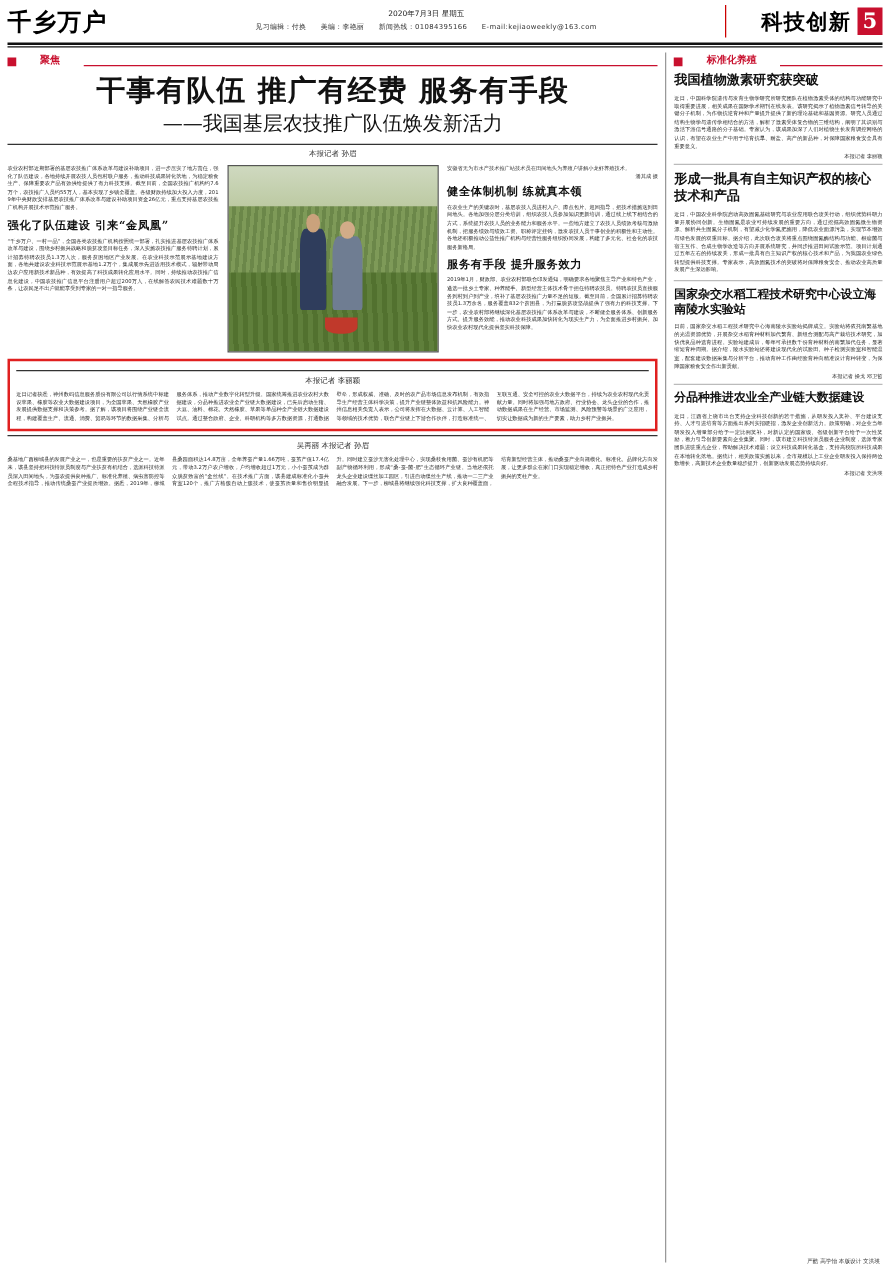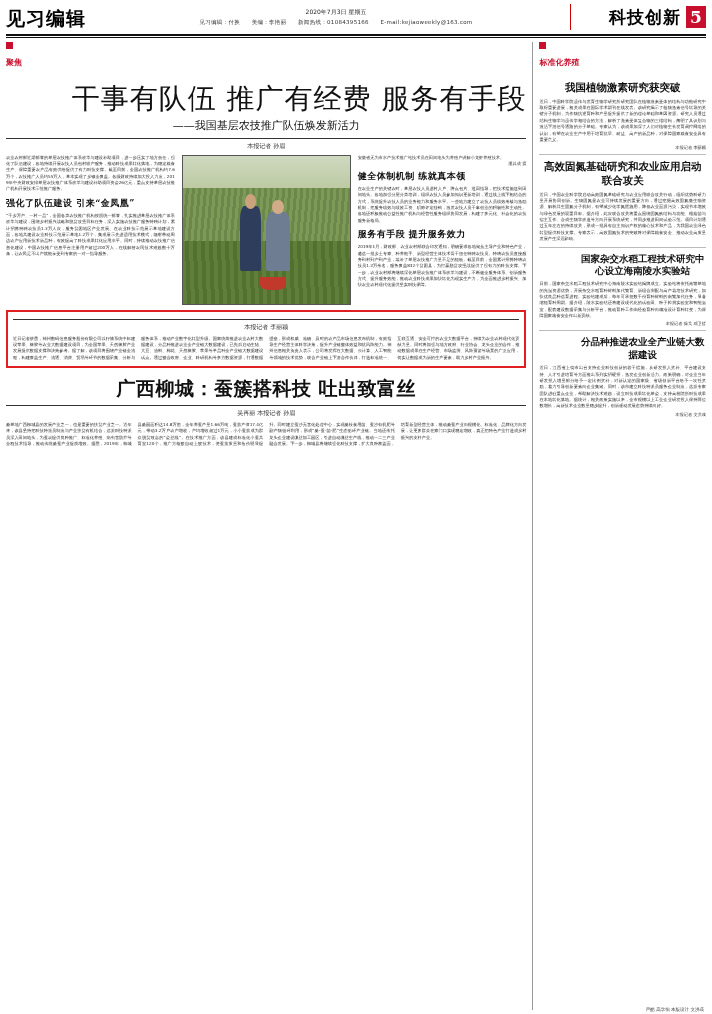--- a/index.html
+++ b/index.html
@@ -34,21 +34,21 @@
   .masthead-center {
     flex:1;
     text-align:center;
     font-size:6px;
     color:#222;
     line-height:1.6;
   }
   .masthead-date { font-size:6px; color:#222; margin-bottom:2px;}
   .masthead-credits { font-size:5.5px; color:#333; letter-spacing:0.3px;}
   .masthead-right {
-    width:136px;
+    width:126px;
     display:flex; align-items:center; justify-content:flex-end;
     border-left:1px solid #c00;
     height:26px;
     padding-left:6px;
   }
   .section-name {
     font-family:"DejaVu Serif","Liberation Serif", serif;
     font-weight:bold; font-size:17px; color:#000; letter-spacing:1px;
   }
   .section-num {
@@ -62,34 +62,33 @@
 
   
   .body-area { display:flex; padding: 4px 6px 0 6px; height: 972px; }
   .left-col { width:525px; position:relative; }
   .right-col {
     width:175px; margin-left:6px; border-left:1px solid #999;
     padding-left:6px;
   }
 
   .col-head {
-    display:flex; align-items:flex-start; gap:8px;
+    display:flex; align-items:flex-end; gap:19px;
     font-size:8px; color:#c8102e; font-weight:bold;
     margin-bottom:3px;
-    flex-direction:column;
   }
   .col-head .sq { width:7px; height:7px; background:#c8102e; display:inline-block;}
   .col-head-line { flex:1; height:1px; background:#c8102e; }
   h1.headline {
     font-family:"DejaVu Serif","Liberation Serif", serif;
-    font-size:28px; font-weight:normal; margin:6px 0 2px 0; letter-spacing:1px;
-    text-align:right; line-height:1.2;
+    font-size:23px; font-weight:bold; margin:6px 0 2px 0; letter-spacing:1px;
+    text-align:center; line-height:1.2;
   }
   .subhead {
-    text-align:center; font-size:11px; margin:2px 0 5px 0;
+    text-align:center; font-size:16px; margin:2px 0 5px 0;
     font-family:"DejaVu Serif","Liberation Serif", serif;
   }
   .byline {
     text-align:center; font-size:6px; color:#333; margin:2px 0 4px 0;
   }
 
   
   .txt {
     font-size:4.2px;
     line-height:1.52;
@@ -148,36 +147,36 @@
     font-size:19px; font-weight:bold; text-align:center;
     margin:8px 0 3px 0; letter-spacing:0.5px;
   }
   .hr-dark { height:1px; background:#333; margin:3px 0; }
   .hr-light { height:1px; background:#bbb; margin:4px 0; }
 
   
   .r-title {
     font-family:"DejaVu Serif","Liberation Serif", serif;
     font-weight:bold; font-size:10.5px; line-height:1.3;
-    text-align:center; margin:5px 0 4px 0;
-  }
-  .r-title.small { font-size:9.5px;margin-left:40px; }
+    margin:5px 0 4px 0;
+  }
+  .r-title.small { font-size:9.5px; }
   .r-byline { font-size:4.2px; color:#333; text-align:right; margin-top:2px;}
   .footer-credit {
     position:absolute; bottom:2px; right:8px;
     font-size:4.5px; color:#333;
   }
 </style>
 </head>
 <body>
 
 <div class="page">
 
   <div class="masthead">
-    <div class="logo">见习编辑</div>
+    <div class="logo">千乡万户</div>
     <div class="masthead-center">
       <div class="masthead-date">2020年7月3日 星期五</div>
       <div class="masthead-credits">见习编辑：付换　　美编：李艳丽　　新闻热线：01084395166　　E-mail:kejiaoweekly@163.com</div>
     </div>
     <div class="masthead-right">
       <span class="section-name">科技创新</span>
       <span class="section-num">5</span>
     </div>
   </div>
   <div class="rule-thick"></div>
@@ -222,21 +221,20 @@
       </div>
 
       <div class="redbox">
         <div class="hr-dark"></div>
         <div class="byline">本报记者 李丽颖</div>
         <div class="cols4">
           <div class="txt">近日记者获悉，神州数码信息服务股份有限公司以行情系统中标建设苹果、橡胶等农业大数据建设项目，为全国苹果、天然橡胶产业发展提供数据支撑和决策参考。据了解，该项目将围绕产业链全流程，构建覆盖生产、流通、消费、贸易等环节的数据采集、分析与服务体系，推动产业数字化转型升级。国家统筹推进农业农村大数据建设，分品种推进农业全产业链大数据建设，已先后启动生猪、大豆、油料、棉花、天然橡胶、苹果等单品种全产业链大数据建设试点。通过整合政府、企业、科研机构等多方数据资源，打通数据壁垒，形成权威、准确、及时的农产品市场信息发布机制，有效指导生产经营主体科学决策，提升产业链整体效益和抗风险能力。神州信息相关负责人表示，公司将发挥在大数据、云计算、人工智能等领域的技术优势，联合产业链上下游合作伙伴，打造标准统一、互联互通、安全可控的农业大数据平台，持续为农业农村现代化贡献力量。同时将加强与地方政府、行业协会、龙头企业的合作，推动数据成果在生产经营、市场监测、风险预警等场景的广泛应用，切实让数据成为新的生产要素，助力乡村产业振兴。</div>
         </div>
       </div>
 
-      <h2 class="headline3">广西柳城：蚕簇搭科技  吐出致富丝</h2>
       <div class="hr-dark"></div>
       <div class="byline">吴再丽 本报记者 孙眉</div>
       <div class="cols4">
         <div class="txt">桑基地广西柳城县的发展产业之一，也是重要的扶贫产业之一。近年来，该县坚持把科技特派员制度与产业扶贫有机结合，选派科技特派员深入田间地头，为蚕农提供良种推广、标准化养殖、病虫害防控等全程技术指导，推动传统桑蚕产业提质增效。据悉，2019年，柳城县桑园面积达14.8万亩，全年养蚕产量1.66万吨，蚕茧产值17.4亿元，带动3.2万户农户增收，户均增收超过1万元，小小蚕茧成为群众脱贫致富的“金丝线”。在技术推广方面，该县建成标准化小蚕共育室120个，推广方格簇自动上簇技术，使蚕茧质量和售价明显提升。同时建立蚕沙无害化处理中心，实现桑枝食用菌、蚕沙有机肥等副产物循环利用，形成“桑-蚕-菌-肥”生态循环产业链。当地还依托龙头企业建设缫丝加工园区，引进自动缫丝生产线，推动一二三产业融合发展。下一步，柳城县将继续强化科技支撑，扩大良种覆盖面，培育新型经营主体，推动桑蚕产业向规模化、标准化、品牌化方向发展，让更多群众在家门口实现稳定增收，真正把特色产业打造成乡村振兴的支柱产业。</div>
       </div>
     </div>
 
     <div class="right-col">
       <div class="col-head">
         <span class="sq"></span>
@@ -245,21 +243,21 @@
       </div>
 
       <div>
         <div class="r-title">我国植物激素研究获突破</div>
         <div class="txt">近日，中国科学院遗传与发育生物学研究所研究团队在植物激素受体的结构与功能研究中取得重要进展，相关成果在国际学术期刊在线发表。该研究揭示了植物激素信号转导的关键分子机制，为作物抗逆育种和产量提升提供了新的理论基础和基因资源。研究人员通过结构生物学与遗传学相结合的方法，解析了激素受体复合物的三维结构，阐明了其识别与激活下游信号通路的分子基础。专家认为，该成果加深了人们对植物生长发育调控网络的认识，有望在农业生产中用于培育抗旱、耐盐、高产的新品种，对保障国家粮食安全具有重要意义。</div>
         <div class="r-byline">本报记者 李丽颖</div>
       </div>
       <div class="hr-light"></div>
 
       <div>
-        <div class="r-title">高效固氮基础研究和农业应用启动联合攻关</div>
+        <div class="r-title">形成一批具有自主知识产权的核心技术和产品</div>
         <div class="txt">近日，中国农业科学院启动高效固氮基础研究与农业应用联合攻关行动，组织优势科研力量开展协同创新。生物固氮是农业可持续发展的重要方向，通过挖掘高效固氮微生物资源、解析共生固氮分子机制，有望减少化学氮肥施用，降低农业面源污染，实现节本增效与绿色发展的双重目标。据介绍，此次联合攻关将重点围绕固氮酶结构与功能、根瘤菌与宿主互作、合成生物学改造等方向开展系统研究，并同步推进田间试验示范。项目计划通过五年左右的持续攻关，形成一批具有自主知识产权的核心技术和产品，为我国农业绿色转型提供科技支撑。专家表示，高效固氮技术的突破将对保障粮食安全、推动农业高质量发展产生深远影响。</div>
         <div class="r-byline"></div>
       </div>
       <div class="hr-light"></div>
 
       <div>
         <div class="r-title small">国家杂交水稻工程技术研究中心设立海南陵水实验站</div>
         <div class="txt">日前，国家杂交水稻工程技术研究中心海南陵水实验站揭牌成立。实验站将依托南繁基地的光温资源优势，开展杂交水稻育种材料加代繁育、新组合测配与高产栽培技术研究，加快优良品种选育进程。实验站建成后，每年可承担数千份育种材料的南繁加代任务，显著缩短育种周期。据介绍，陵水实验站还将建设现代化的试验田、种子检测实验室和智能温室，配套建设数据采集与分析平台，推动育种工作由经验育种向精准设计育种转变，为保障国家粮食安全作出新贡献。</div>
         <div class="r-byline">本报记者 操戈 邓卫哲</div>
       </div>

